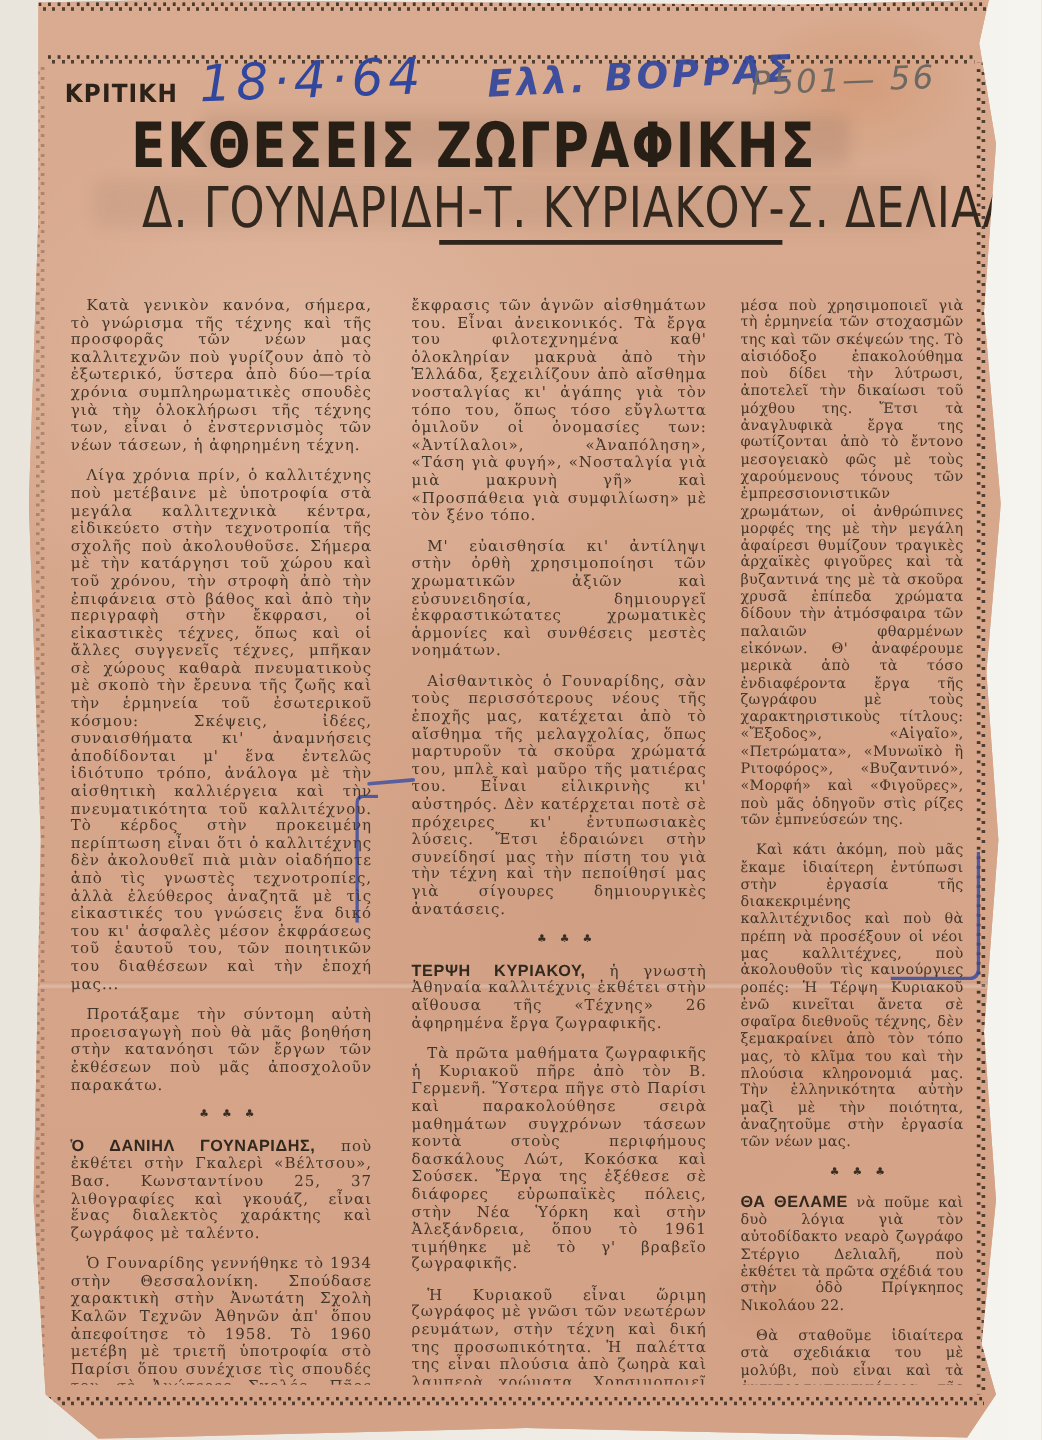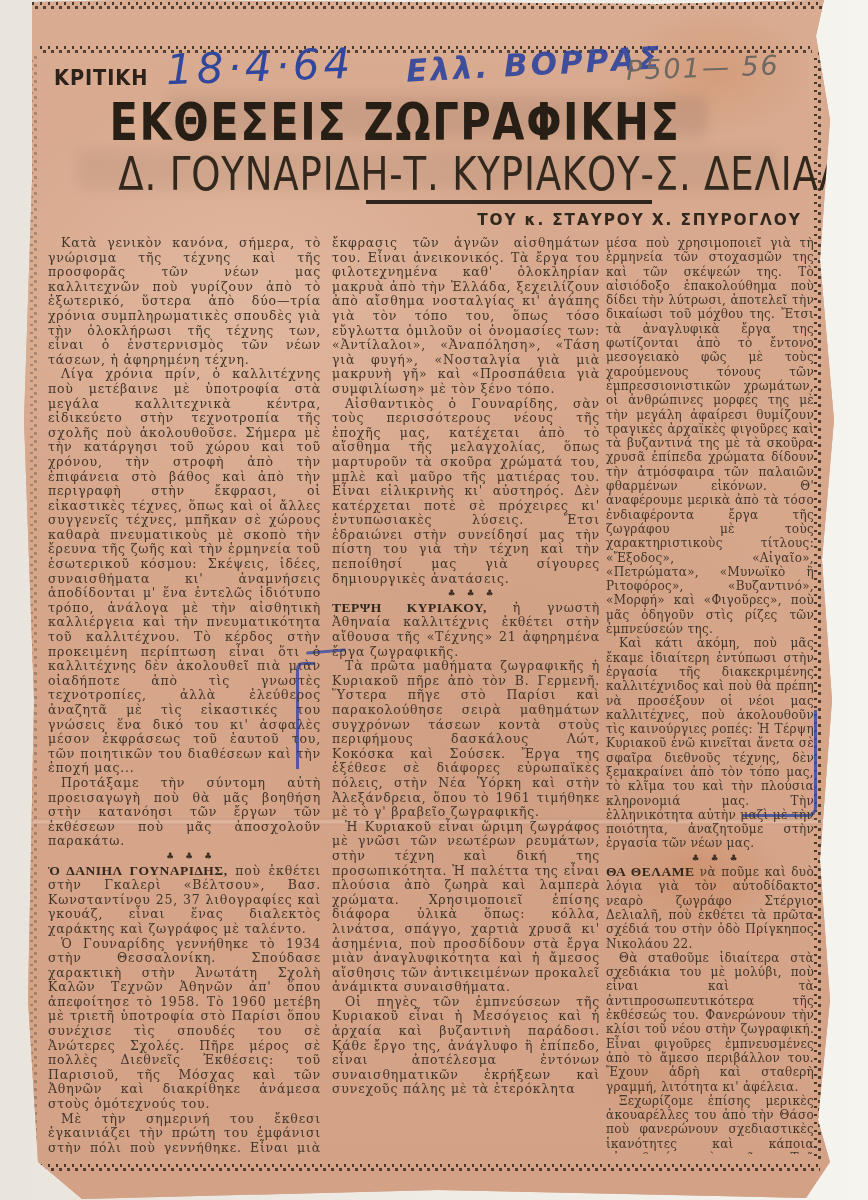--- a/index.html
+++ b/index.html
@@ -57,26 +57,26 @@
   
   .blue-bracket{position:absolute;left:278px;top:662px;width:16px;height:104px;
     border-left:3px solid #3a4da3;border-top:3px solid #3a4da3;border-top-left-radius:7px;opacity:.85;}
   .blue-dash{position:absolute;left:288px;top:650px;width:40px;height:3px;background:#3a4da3;
     transform:rotate(-5deg);border-radius:2px;opacity:.8;}
   .blue-corner{position:absolute;left:724px;top:710px;width:72px;height:104px;
     border-right:3px solid #3a4da3;border-bottom:3px solid #3a4da3;border-bottom-right-radius:9px;opacity:.85;}
   
   .col{position:absolute;top:236px;height:918px;overflow:hidden;color:#42362b;
     font-size:12.5px;line-height:14.6px;text-align:justify;letter-spacing:.8px;}
-  .col p{margin:0;text-indent:13px;}
+  .col p{margin:11px;text-indent:13px;}
   .col p.noind{text-indent:0;}
   .col1{left:30px;width:273px;}
   .col2{left:314px;width:268px;}
   .col3{left:588px;width:208px;font-size:12px;line-height:14.3px;letter-spacing:.3px;}
-  .lead{font-family:Liberation Serif, serif;font-weight:bold;font-size:13.5px;letter-spacing:.5px;color:#33281e;}
+  .lead{font-family:Liberation Sans, sans-serif;font-weight:bold;font-size:13.5px;letter-spacing:.5px;color:#33281e;}
   .sep{text-align:center;font-size:9px;letter-spacing:4px;color:#3a2d22;margin:3px 0 2px;text-indent:0;}
 </style>
 </head>
 <body>
 
 <div class="scan">
   <div class="clip">
 
     <div class="dash-h" style="left:14px;top:2px;width:796px;"></div>
     <div class="dash-h" style="left:22px;top:46px;width:772px;"></div>
@@ -93,43 +93,41 @@
     <div class="hw hw-pub">Ελλ. ΒΟΡΡΑΣ</div>
     <div class="pencil">Ρ501— 56</div>
 
     <div class="title-wrap">
       <span class="title">ΕΚΘΕΣΕΙΣ ΖΩΓΡΑΦΙΚΗΣ</span>
     </div>
     <div class="subtitle-wrap">
       <span class="subtitle">Δ. ΓΟΥΝΑΡΙΔΗ-Τ. ΚΥΡΙΑΚΟΥ-Σ. ΔΕΛΙΑΛΗ</span>
     </div>
     <div class="rule"></div>
-    <div class="byline-wrap">
-      <span class="byline">ΤΟΥ κ. ΣΤΑΥΡΟΥ Χ. ΣΠΥΡΟΓΛΟΥ</span>
-    </div>
 
     <div class="blue-dash"></div>
     <div class="blue-bracket"></div>
     <div class="blue-corner"></div>
 
     <div class="col col1">
       <p>Κατὰ γενικὸν κανόνα, σήμερα, τὸ γνώρισμα τῆς τέχνης καὶ τῆς προσφορᾶς τῶν νέων μας καλλιτεχνῶν ποὺ γυρίζουν ἀπὸ τὸ ἐξωτερικό, ὕστερα ἀπὸ δύο—τρία χρόνια συμπληρωματικὲς σπουδὲς γιὰ τὴν ὁλοκλήρωσι τῆς τέχνης των, εἶναι ὁ ἐνστερνισμὸς τῶν νέων τάσεων, ἡ ἀφηρημένη τέχνη.</p>
       <p>Λίγα χρόνια πρίν, ὁ καλλιτέχνης ποὺ μετέβαινε μὲ ὑποτροφία στὰ μεγάλα καλλιτεχνικὰ κέντρα, εἰδικεύετο στὴν τεχνοτροπία τῆς σχολῆς ποὺ ἀκολουθοῦσε. Σήμερα μὲ τὴν κατάργησι τοῦ χώρου καὶ τοῦ χρόνου, τὴν στροφὴ ἀπὸ τὴν ἐπιφάνεια στὸ βάθος καὶ ἀπὸ τὴν περιγραφὴ στὴν ἔκφρασι, οἱ εἰκαστικὲς τέχνες, ὅπως καὶ οἱ ἄλλες συγγενεῖς τέχνες, μπῆκαν σὲ χώρους καθαρὰ πνευματικοὺς μὲ σκοπὸ τὴν ἔρευνα τῆς ζωῆς καὶ τὴν ἑρμηνεία τοῦ ἐσωτερικοῦ κόσμου: Σκέψεις, ἰδέες, συναισθήματα κι' ἀναμνήσεις ἀποδίδονται μ' ἕνα ἐντελῶς ἰδιότυπο τρόπο, ἀνάλογα μὲ τὴν αἰσθητικὴ καλλιέργεια καὶ τὴν πνευματικότητα τοῦ καλλιτέχνου. Τὸ κέρδος στὴν προκειμένη περίπτωση εἶναι ὅτι ὁ καλλιτέχνης δὲν ἀκολουθεῖ πιὰ μιὰν οἱαδήποτε ἀπὸ τὶς γνωστὲς τεχνοτροπίες, ἀλλὰ ἐλεύθερος ἀναζητᾶ μὲ τὶς εἰκαστικές του γνώσεις ἕνα δικό του κι' ἀσφαλὲς μέσον ἐκφράσεως τοῦ ἑαυτοῦ του, τῶν ποιητικῶν του διαθέσεων καὶ τὴν ἐποχή μας...</p>
       <p>Προτάξαμε τὴν σύντομη αὐτὴ προεισαγωγὴ ποὺ θὰ μᾶς βοηθήση στὴν κατανόησι τῶν ἔργων τῶν ἐκθέσεων ποὺ μᾶς ἀποσχολοῦν παρακάτω.</p>
       <p class="sep">♣ ♣ ♣</p>
       <p class="noind"><span class="lead">Ὁ ΔΑΝΙΗΛ ΓΟΥΝΑΡΙΔΗΣ,</span> <span>ποὺ ἐκθέτει στὴν Γκαλερὶ «Βέλτσου», Βασ. Κωνσταντίνου 25, 37 λιθογραφίες καὶ γκουάζ, εἶναι ἕνας διαλεκτὸς χαράκτης καὶ ζωγράφος μὲ ταλέντο.</span></p>
       <p>Ὁ Γουναρίδης γεννήθηκε τὸ 1934 στὴν Θεσσαλονίκη. Σπούδασε χαρακτικὴ στὴν Ἀνωτάτη Σχολὴ Καλῶν Τεχνῶν Ἀθηνῶν ἀπ' ὅπου ἀπεφοίτησε τὸ 1958. Τὸ 1960 μετέβη μὲ τριετῆ ὑποτροφία στὸ Παρίσι ὅπου συνέχισε τὶς σπουδές του σὲ Ἀνώτερες Σχολές. Πῆρε μέρος σὲ πολλὲς Διεθνεῖς Ἐκθέσεις: τοῦ Παρισιοῦ, τῆς Μόσχας καὶ τῶν Ἀθηνῶν καὶ διακρίθηκε ἀνάμεσα στοὺς ὁμότεχνούς του.</p>
       <p>Μὲ τὴν σημερινή του ἔκθεσι ἐγκαινιάζει τὴν πρώτη του ἐμφάνισι στὴν πόλι ποὺ γεννήθηκε. Εἶναι μιὰ σοβαρὴ κι' ἀξιόλογη προσφορά. Τὸ κύριο γνώρισμα τῆς δουλειᾶς του εἶναι ἡ ποιότης καὶ ἡ</p>
     </div>
 
     <div class="col col2">
       <p class="noind">ἔκφρασις τῶν ἁγνῶν αἰσθημάτων του. Εἶναι ἀνεικονικός. Τὰ ἔργα του φιλοτεχνημένα καθ' ὁλοκληρίαν μακρυὰ ἀπὸ τὴν Ἑλλάδα, ξεχειλίζουν ἀπὸ αἴσθημα νοσταλγίας κι' ἀγάπης γιὰ τὸν τόπο του, ὅπως τόσο εὔγλωττα ὁμιλοῦν οἱ ὀνομασίες των: «Ἀντίλαλοι», «Ἀναπόληση», «Τάση γιὰ φυγή», «Νοσταλγία γιὰ μιὰ μακρυνὴ γῆ» καὶ «Προσπάθεια γιὰ συμφιλίωση» μὲ τὸν ξένο τόπο.</p>
+      <p>Μ' εὐαισθησία κι' ἀντίληψι στὴν ὀρθὴ χρησιμοποίησι τῶν χρωματικῶν ἀξιῶν καὶ εὐσυνειδησία, δημιουργεῖ ἐκφραστικώτατες χρωματικὲς ἁρμονίες καὶ συνθέσεις μεστὲς νοημάτων.</p>
       <p>Αἰσθαντικὸς ὁ Γουναρίδης, σὰν τοὺς περισσότερους νέους τῆς ἐποχῆς μας, κατέχεται ἀπὸ τὸ αἴσθημα τῆς μελαγχολίας, ὅπως μαρτυροῦν τὰ σκοῦρα χρώματά του, μπλὲ καὶ μαῦρο τῆς ματιέρας του. Εἶναι εἰλικρινὴς κι' αὐστηρός. Δὲν κατέρχεται ποτὲ σὲ πρόχειρες κι' ἐντυπωσιακὲς λύσεις. Ἔτσι ἑδραιώνει στὴν συνείδησί μας τὴν πίστη του γιὰ τὴν τέχνη καὶ τὴν πεποίθησί μας γιὰ σίγουρες δημιουργικὲς ἀνατάσεις.</p>
       <p class="sep">♣ ♣ ♣</p>
-      <p class="noind"><span class="lead">ΤΕΡΨΗ ΚΥΡΙΑΚΟΥ,</span> <span>ἡ γνωστὴ Ἀθηναία καλλιτέχνις ἐκθέτει στὴν αἴθουσα τῆς «Τέχνης» 21 ἀφηρημένα ἔργα ζωγραφικῆς.</span></p>
+      <p class="noind"><span class="lead">ΤΕΡΨΗ ΚΥΡΙΑΚΟΥ,</span> <span>ἡ γνωστὴ Ἀθηναία καλλιτέχνις ἐκθέτει στὴν αἴθουσα τῆς «Τέχνης» 26 ἀφηρημένα ἔργα ζωγραφικῆς.</span></p>
       <p>Τὰ πρῶτα μαθήματα ζωγραφικῆς ἡ Κυριακοῦ πῆρε ἀπὸ τὸν Β. Γερμενῆ. Ὕστερα πῆγε στὸ Παρίσι καὶ παρακολούθησε σειρὰ μαθημάτων συγχρόνων τάσεων κοντὰ στοὺς περιφήμους δασκάλους Λώτ, Κοκόσκα καὶ Σούσεκ. Ἔργα της ἐξέθεσε σὲ διάφορες εὐρωπαϊκὲς πόλεις, στὴν Νέα Ὑόρκη καὶ στὴν Ἀλεξάνδρεια, ὅπου τὸ 1961 τιμήθηκε μὲ τὸ γ' βραβεῖο ζωγραφικῆς.</p>
       <p>Ἡ Κυριακοῦ εἶναι ὥριμη ζωγράφος μὲ γνῶσι τῶν νεωτέρων ρευμάτων, στὴν τέχνη καὶ δική της προσωπικότητα. Ἡ παλέττα της εἶναι πλούσια ἀπὸ ζωηρὰ καὶ λαμπερὰ χρώματα. Χρησιμοποιεῖ ἐπίσης διάφορα ὑλικὰ ὅπως: κόλλα, λινάτσα, σπάγγο, χαρτιὰ χρυσᾶ κι' ἀσημένια, ποὺ προσδίδουν στὰ ἔργα μιὰν ἀναγλυφικότητα καὶ ἡ ἄμεσος αἴσθησις τῶν ἀντικειμένων προκαλεῖ ἀνάμικτα συναισθήματα.</p>
       <p>Οἱ πηγὲς τῶν ἐμπνεύσεων τῆς Κυριακοῦ εἶναι ἡ Μεσόγειος καὶ ἡ ἀρχαία καὶ βυζαντινὴ παράδοσι. Κάθε ἔργο της, ἀνάγλυφο ἢ ἐπίπεδο, εἶναι ἀποτέλεσμα ἐντόνων συναισθηματικῶν ἐκρήξεων καὶ συνεχοῦς πάλης μὲ τὰ ἑτερόκλητα</p>
     </div>
 
     <div class="col col3">
       <p class="noind">μέσα ποὺ χρησιμοποιεῖ γιὰ τὴ ἑρμηνεία τῶν στοχασμῶν της καὶ τῶν σκέψεών της. Τὸ αἰσιόδοξο ἐπακολούθημα ποὺ δίδει τὴν λύτρωσι, ἀποτελεῖ τὴν δικαίωσι τοῦ μόχθου της. Ἔτσι τὰ ἀναγλυφικὰ ἔργα της φωτίζονται ἀπὸ τὸ ἔντονο μεσογειακὸ φῶς μὲ τοὺς χαρούμενους τόνους τῶν ἐμπρεσσιονιστικῶν χρωμάτων, οἱ ἀνθρώπινες μορφές της μὲ τὴν μεγάλη ἀφαίρεσι θυμίζουν τραγικὲς ἀρχαϊκὲς φιγοῦρες καὶ τὰ βυζαντινά της μὲ τὰ σκοῦρα χρυσᾶ ἐπίπεδα χρώματα δίδουν τὴν ἀτμόσφαιρα τῶν παλαιῶν φθαρμένων εἰκόνων. Θ' ἀναφέρουμε μερικὰ ἀπὸ τὰ τόσο ἐνδιαφέροντα ἔργα τῆς ζωγράφου μὲ τοὺς χαρακτηριστικοὺς τίτλους: «Ἔξοδος», «Αἰγαῖο», «Πετρώματα», «Μυνωϊκὸ ἢ Ριτοφόρος», «Βυζαντινό», «Μορφή» καὶ «Φιγοῦρες», ποὺ μᾶς ὁδηγοῦν στὶς ρίζες τῶν ἐμπνεύσεών της.</p>
       <p>Καὶ κάτι ἀκόμη, ποὺ μᾶς ἔκαμε ἰδιαίτερη ἐντύπωσι στὴν ἐργασία τῆς διακεκριμένης καλλιτέχνιδος καὶ ποὺ θὰ πρέπη νὰ προσέξουν οἱ νέοι μας καλλιτέχνες, ποὺ ἀκολουθοῦν τὶς καινούργιες ροπές: Ἡ Τέρψη Κυριακοῦ ἐνῶ κινεῖται ἄνετα σὲ σφαῖρα διεθνοῦς τέχνης, δὲν ξεμακραίνει ἀπὸ τὸν τόπο μας, τὸ κλῖμα του καὶ τὴν πλούσια κληρονομιά μας. Τὴν ἑλληνικότητα αὐτὴν μαζὶ μὲ τὴν ποιότητα, ἀναζητοῦμε στὴν ἐργασία τῶν νέων μας.</p>
       <p class="sep">♣ ♣ ♣</p>
       <p class="noind"><span class="lead">ΘΑ ΘΕΛΑΜΕ</span> <span>νὰ ποῦμε καὶ δυὸ λόγια γιὰ τὸν αὐτοδίδακτο νεαρὸ ζωγράφο Στέργιο Δελιαλῆ, ποὺ ἐκθέτει τὰ πρῶτα σχέδιά του στὴν ὁδὸ Πρίγκηπος Νικολάου 22.</span></p>

